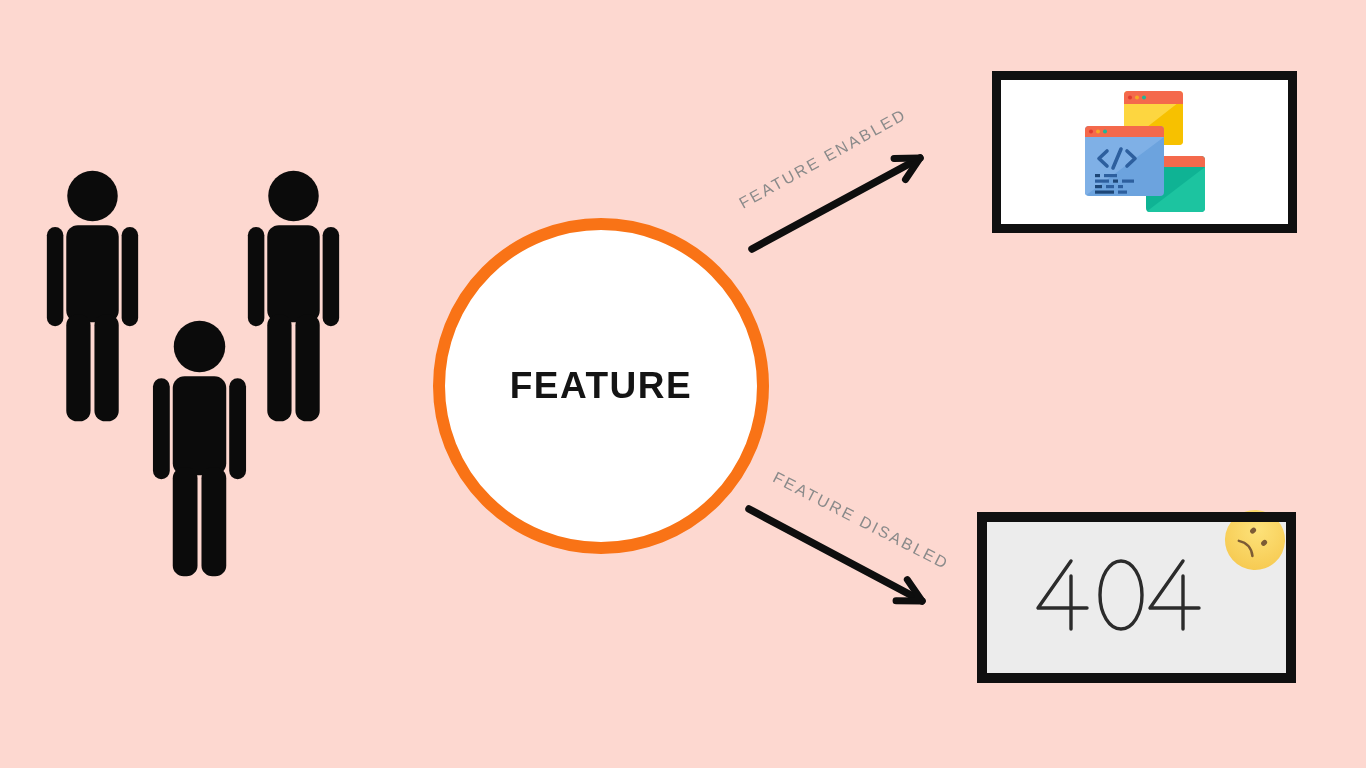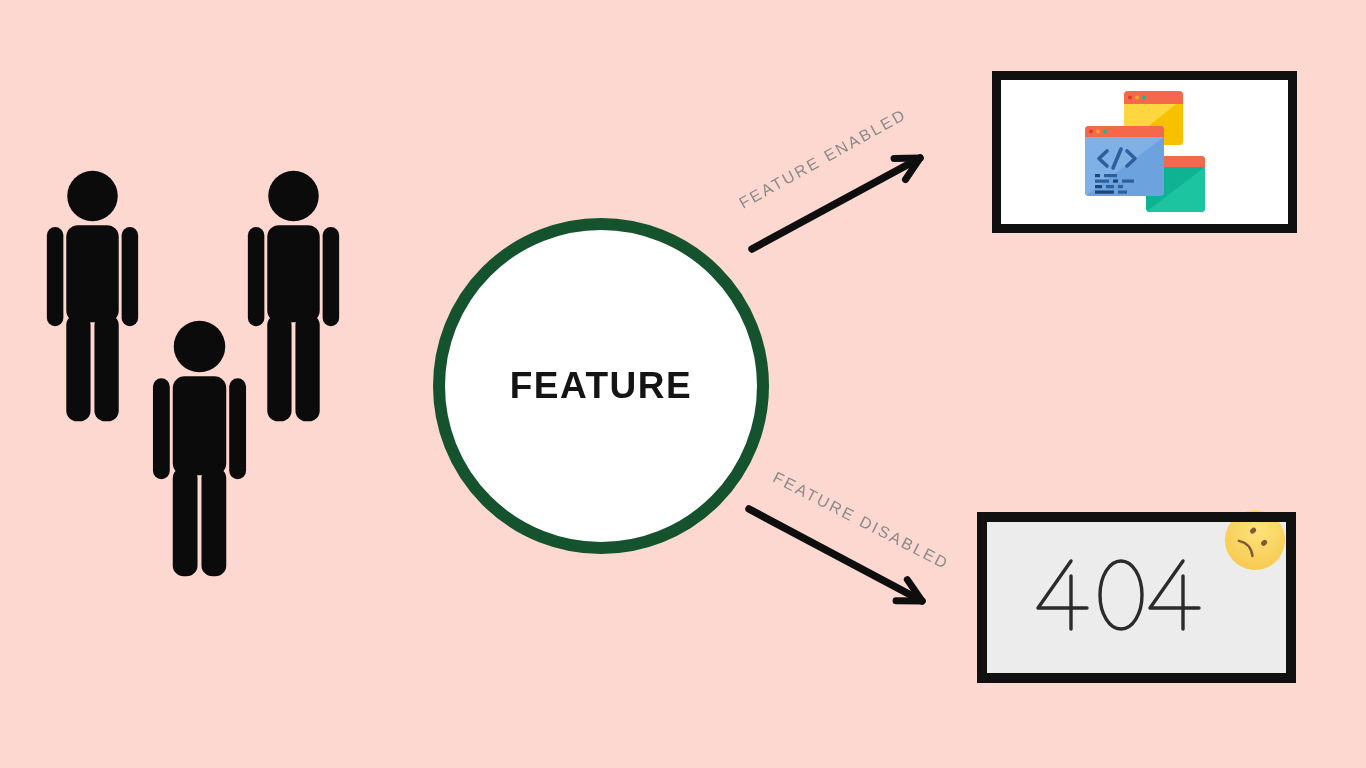--- a/index.html
+++ b/index.html
@@ -13,21 +13,21 @@
   
   .person { position:absolute; }
   .person-1 { left:42px;  top:167px; width:101px; height:261px; }
   .person-2 { left:243px; top:167px; width:101px; height:261px; }
   .person-3 { left:148px; top:317px; width:103px; height:266px; }
 
   
   .flag-circle {
     position:absolute; left:433px; top:218px;
     width:312px; height:312px;
-    background:#ffffff; border:12px solid #14532d; border-radius:50%;
+    background:#ffffff; border:12px solid #f97316; border-radius:50%;
     display:flex; flex-direction:column; align-items:center; justify-content:center;
     text-align:center;
   }
   .flag-line {
     display:block; font-size:37px; font-weight:800; letter-spacing:1.5px;
     color:#141414; line-height:1.32;
   }
 
   
   .arrows { position:absolute; left:0; top:0; width:1366px; height:768px; pointer-events:none; }

